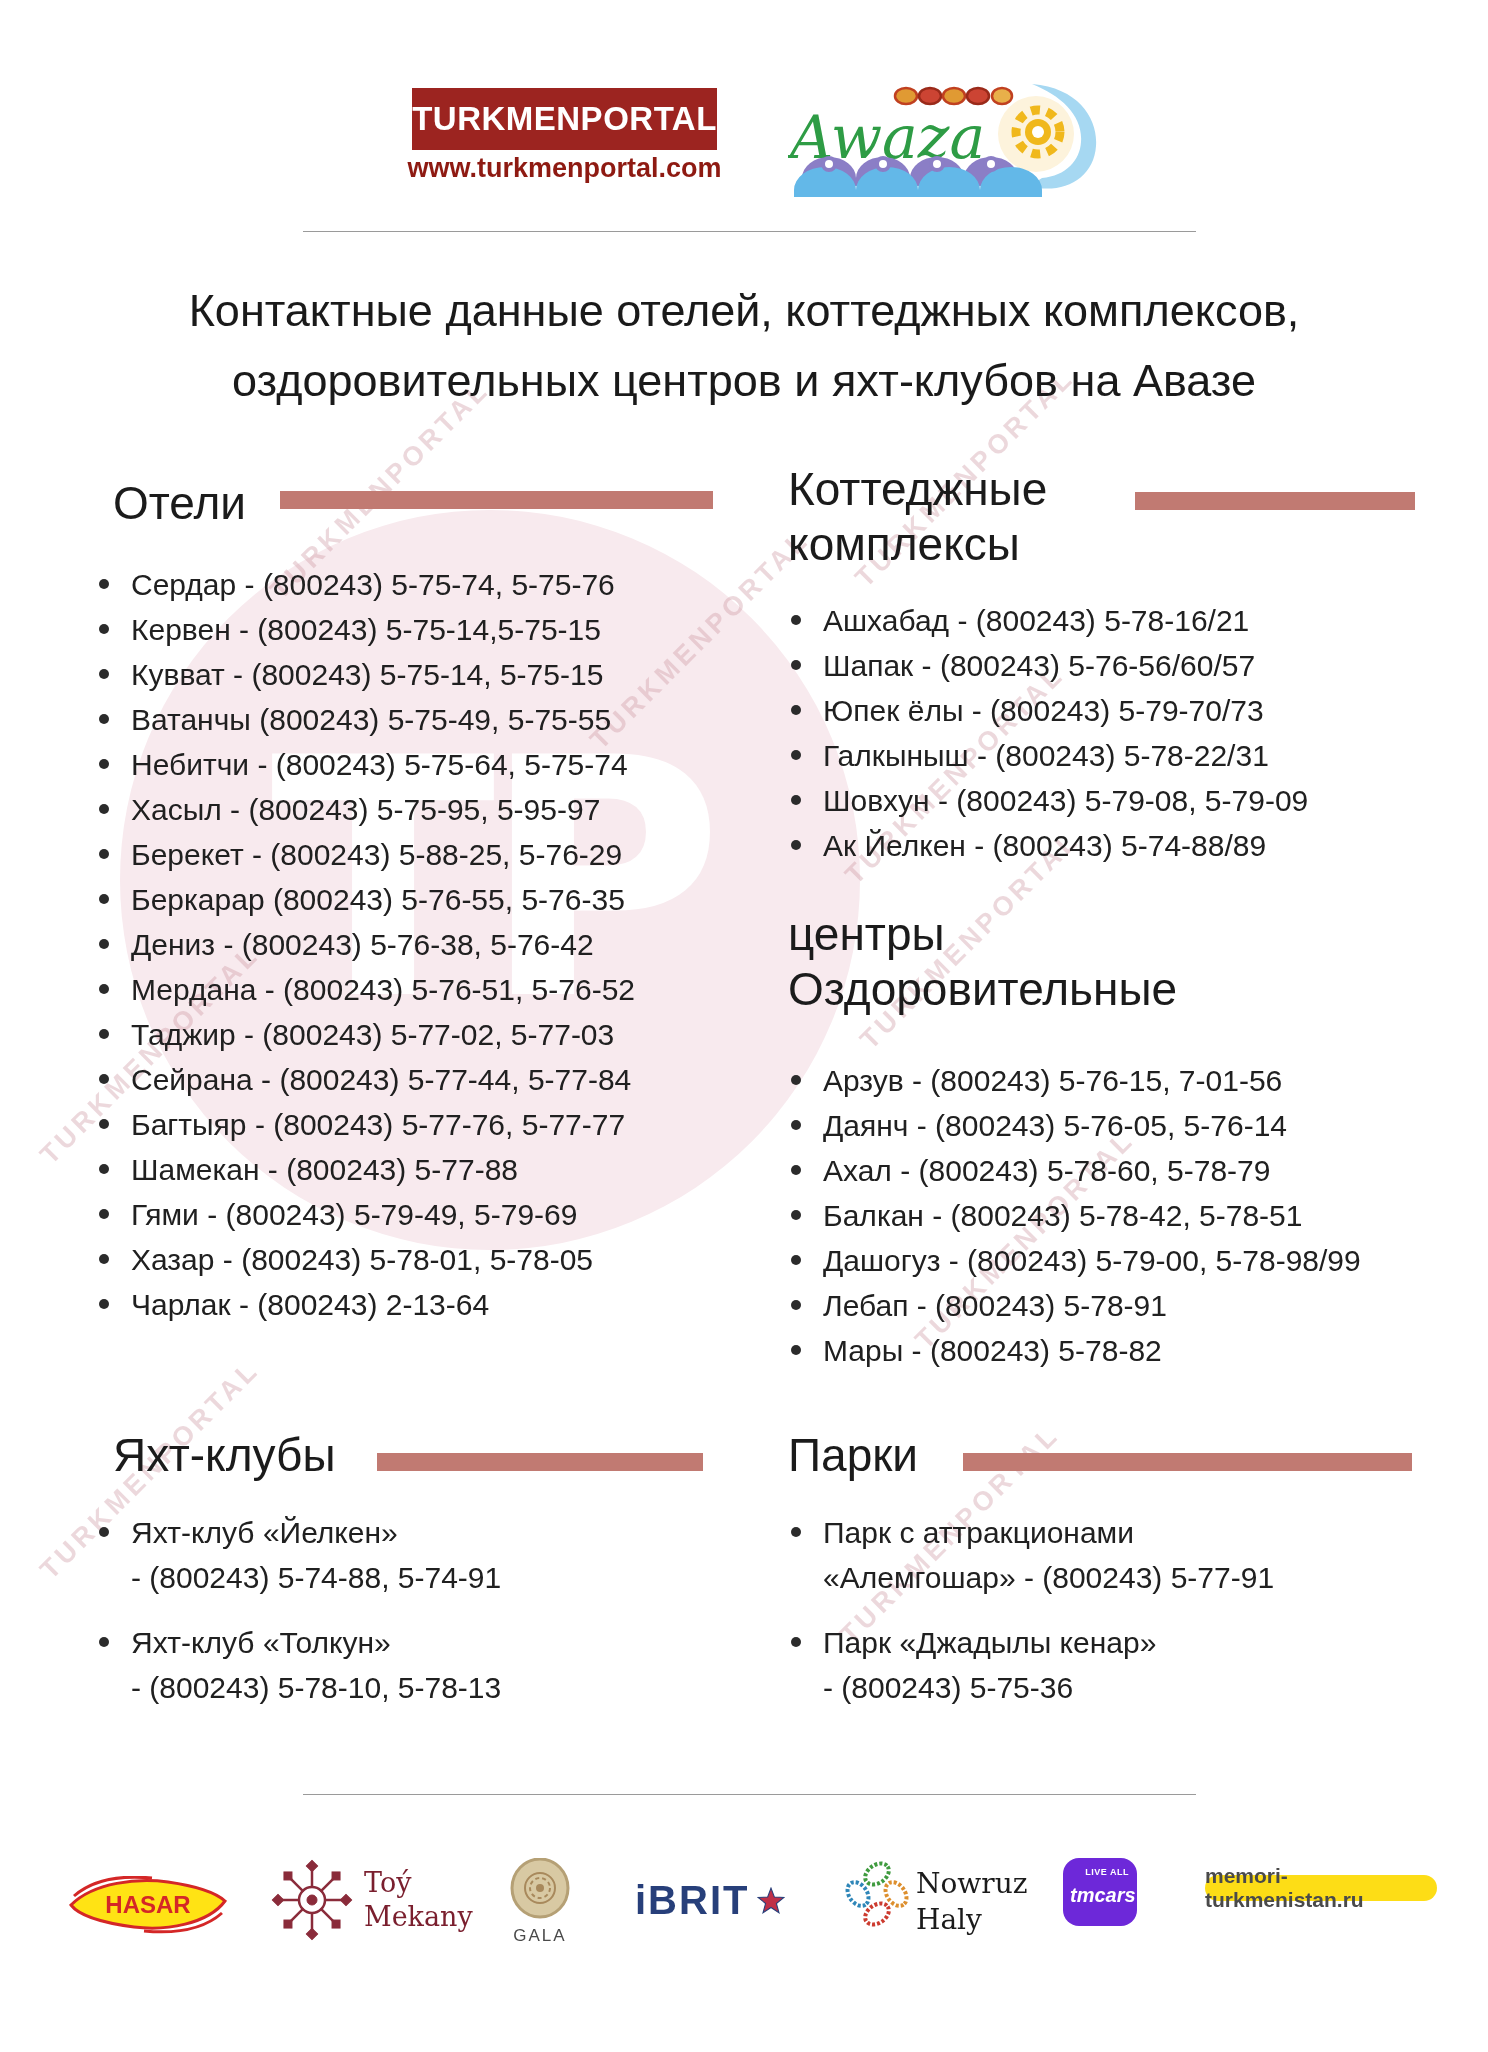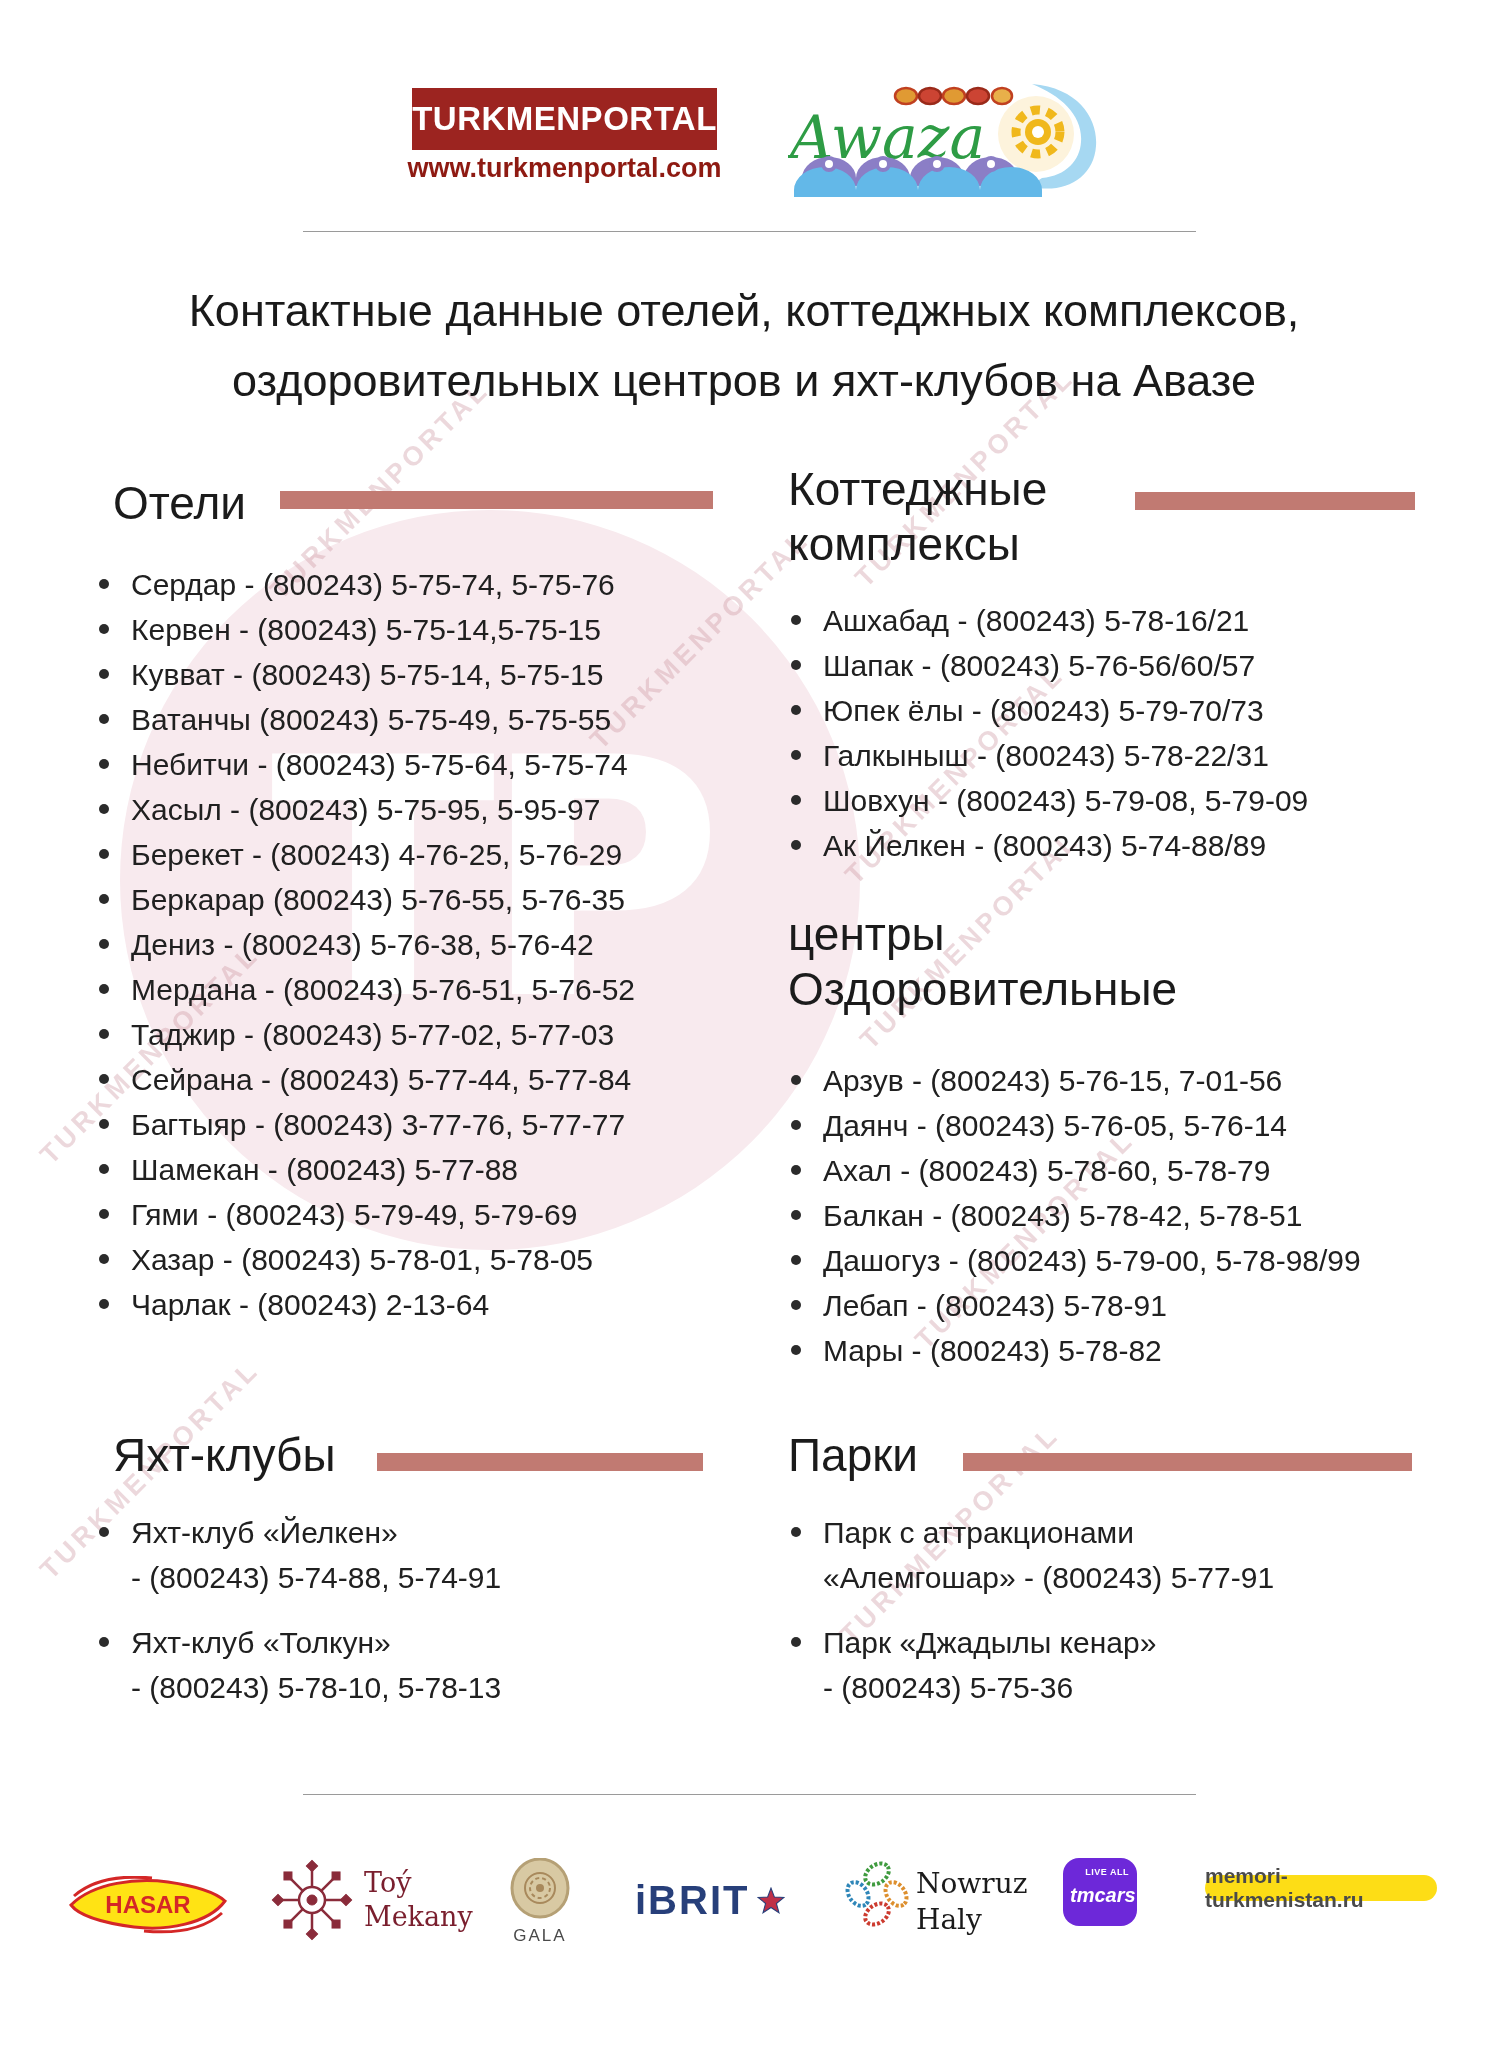--- a/index.html
+++ b/index.html
@@ -119,27 +119,27 @@
 
     <div class="h-sec" style="left:113px;top:476px">Отели</div>
     <div class="bar" style="left:280px;top:491px;width:433px"></div>
     <ul class="plist" style="left:96px;top:562px">
       <li>Сердар - (800243) 5-75-74, 5-75-76</li>
       <li>Кервен - (800243) 5-75-14,5-75-15</li>
       <li>Кувват - (800243) 5-75-14, 5-75-15</li>
       <li>Ватанчы (800243) 5-75-49, 5-75-55</li>
       <li>Небитчи - (800243) 5-75-64, 5-75-74</li>
       <li>Хасыл - (800243) 5-75-95, 5-95-97</li>
-      <li>Берекет - (800243) 4-76-25, 5-76-29</li>
+      <li>Берекет - (800243) 5-88-25, 5-76-29</li>
       <li>Беркарар (800243) 5-76-55, 5-76-35</li>
       <li>Дениз - (800243) 5-76-38, 5-76-42</li>
       <li>Мердана - (800243) 5-76-51, 5-76-52</li>
       <li>Таджир - (800243) 5-77-02, 5-77-03</li>
       <li>Сейрана - (800243) 5-77-44, 5-77-84</li>
-      <li>Багтыяр - (800243) 3-77-76, 5-77-77</li>
+      <li>Багтыяр - (800243) 5-77-76, 5-77-77</li>
       <li>Шамекан - (800243) 5-77-88</li>
       <li>Гями - (800243) 5-79-49, 5-79-69</li>
       <li>Хазар - (800243) 5-78-01, 5-78-05</li>
       <li>Чарлак - (800243) 2-13-64</li>
     </ul>
 
     <div class="h-sec" style="left:788px;top:462px">
       <div>Коттеджные</div>
       <div>комплексы</div>
     </div>

